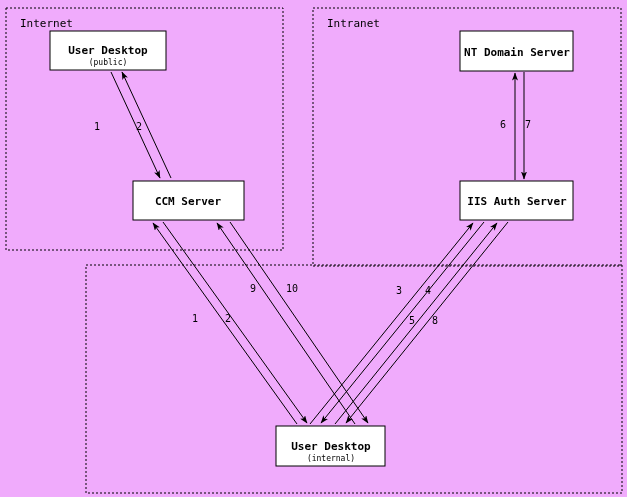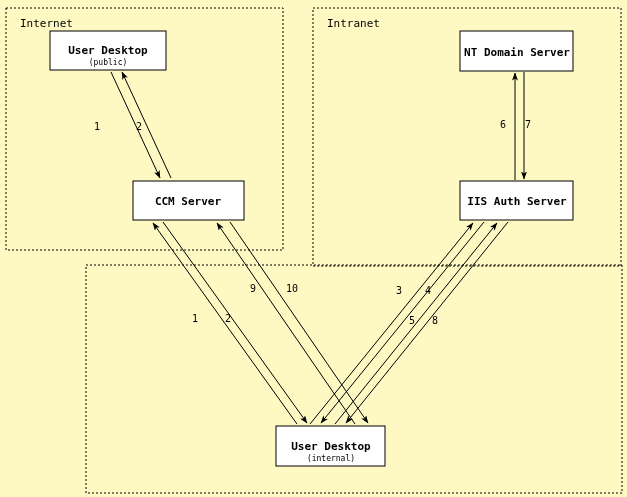--- a/index.html
+++ b/index.html
@@ -4,21 +4,21 @@
 <style>
   html, body {
     margin: 0;
     padding: 0;
     background: #ffffff;
   }
   #diagram-root {
     position: relative;
     width: 627px;
     height: 497px;
-    background: #fef9c3;
+    background: #f0abfc;
     font-family: "DejaVu Sans Mono", monospace;
   }
   svg { display: block; }
   .zone-label {
     font-family: "DejaVu Sans Mono", monospace;
     font-size: 11px;
     fill: #000000;
   }
   .node-title {
     font-family: "DejaVu Sans Mono", monospace;

